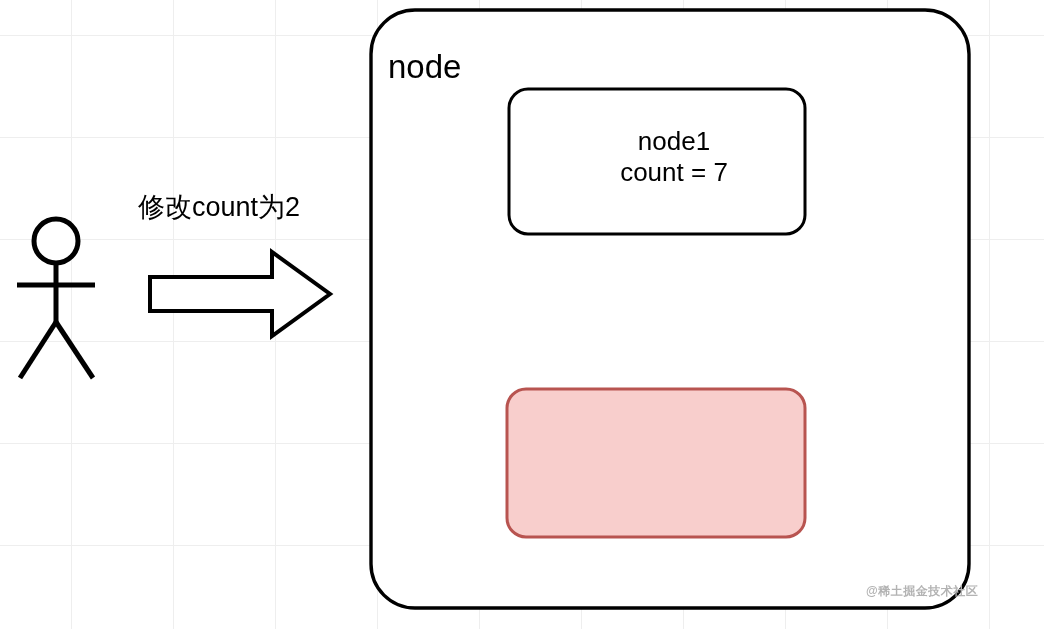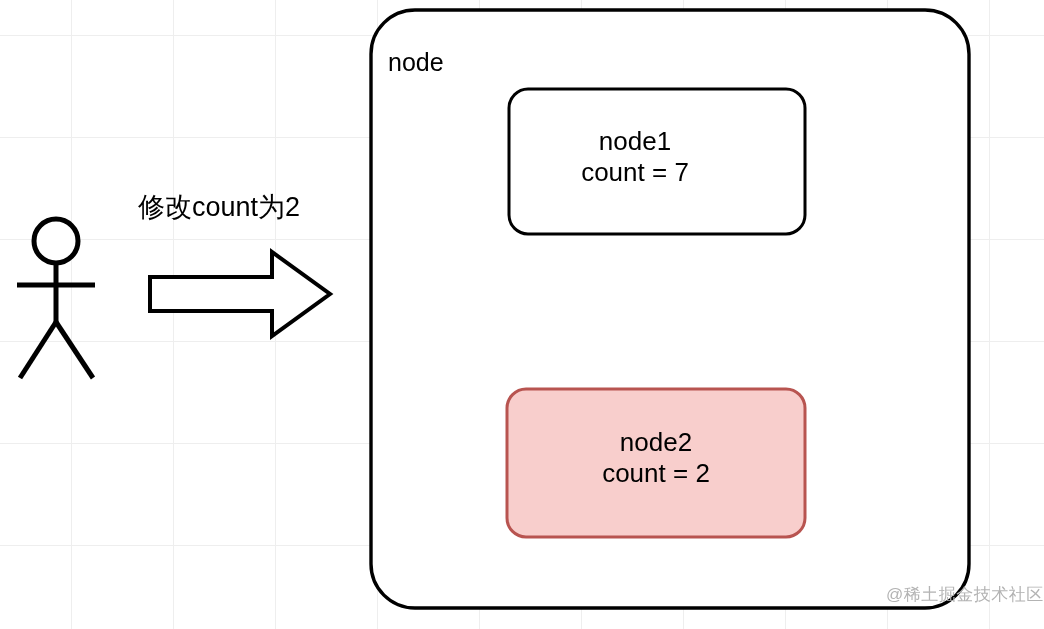--- a/index.html
+++ b/index.html
@@ -32,50 +32,51 @@
   }
   .node-label {
     position: absolute;
     color: #000000;
     white-space: nowrap;
     line-height: 1.18;
   }
   #outer-container-label {
     left: 388px;
     top: 48px;
-    font-size: 25px;
+    font-size: 33px;
   }
   #node1-text {
-    left: 486px;
+    left: 525px;
     top: 126px;
     width: 298px;
     text-align: center;
     font-size: 26px;
   }
   #node2-text {
     left: 506px;
     top: 427px;
     width: 300px;
     text-align: center;
     font-size: 26px;
   }
   .node-text-line { display: block; }
   #action-label {
     left: 138px;
     top: 192px;
     font-size: 27px;
   }
   #watermark {
     position: absolute;
-    left: 886px;
+    left: 866px;
     top: 583px;
-    font-size: 17px;
+    font-size: 12px;
     color: #b3b3b3;
     white-space: nowrap;
     letter-spacing: 0.5px;
+    font-weight: bold;
   }
 </style>
 </head>
 <body>
 
 <div id="canvas">
 
   <svg class="layer" viewBox="0 0 1044 629" xmlns="http://www.w3.org/2000/svg">
 
     <rect x="371" y="10" width="598" height="598" rx="44" ry="44" fill="#ffffff" stroke="#000000" stroke-width="3.4"></rect>
@@ -95,22 +96,18 @@
     <polygon points="150,277 272,277 272,252 330,294 272,336 272,311 150,311" fill="#ffffff" stroke="#000000" stroke-width="4" stroke-linejoin="miter"></polygon>
   </svg>
 
   <div class="node-label" id="outer-container-label">node</div>
 
   <div class="node-label" id="node1-text">
     <span class="node-text-line">node1</span>
     <span class="node-text-line">count = 7</span>
   </div>
 
-  <div class="node-label" id="node2-text">
-    <span class="node-text-line">node2</span>
-    <span class="node-text-line">count = 2</span>
-  </div>
 
   <div class="node-label" id="action-label">修改count为2</div>
 
   <div id="watermark">@稀土掘金技术社区</div>
 
 </div>
 
 </body></html>

